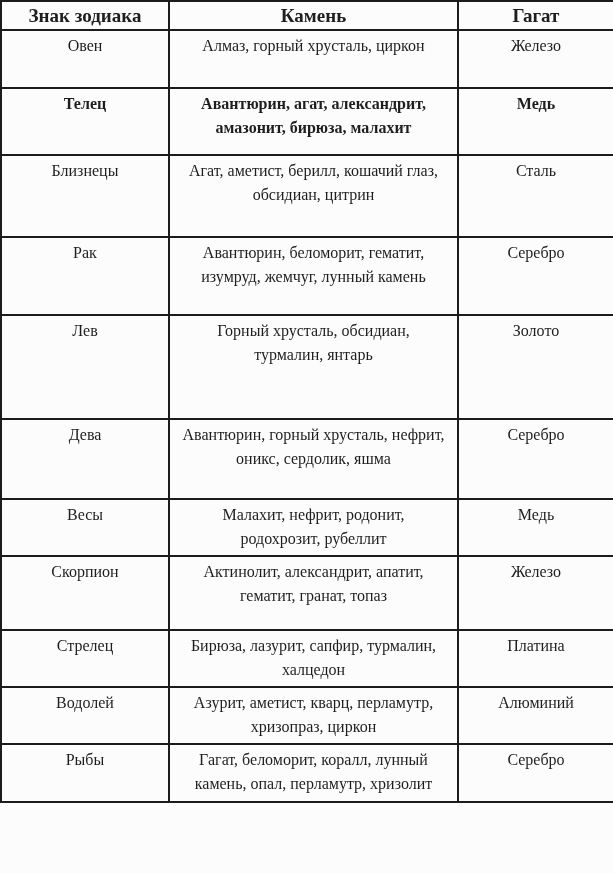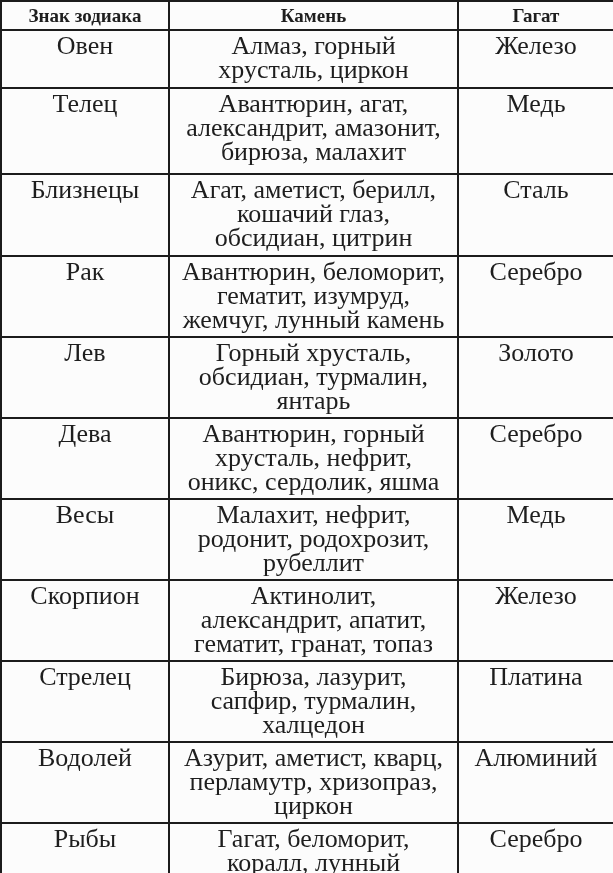--- a/index.html
+++ b/index.html
@@ -26,38 +26,38 @@
     background:var(--bg-color);
   }
   col.c-sign{width:168px;}
   col.c-stones{width:289px;}
   col.c-metal{width:156px;}
   th,td{
     border:2px solid var(--border-color);
     text-align:center;
     vertical-align:top;
     padding:3px 12px 4px;
-    font-size:26px;
+    font-size:16px;
     line-height:24px;
     overflow:hidden;
   }
   th{
     font-weight:bold;
     font-size:19px;
     line-height:21px;
     padding:3px 4px;
     height:27px;
     box-sizing:border-box;
   }
   
   tbody tr:nth-child(1){height:58px;}
-  tbody tr:nth-child(2){height:86px;}
+  tbody tr:nth-child(2){height:67px;font-weight:bold;}
   tbody tr:nth-child(3){height:82px;margin-left:12px;}
   tbody tr:nth-child(4){height:78px;font-family:Liberation Serif, serif;}
-  tbody tr:nth-child(5){height:76px;border-radius:30px;}
+  tbody tr:nth-child(5){height:104px;border-radius:30px;}
   tbody tr:nth-child(6){height:80px;}
   tbody tr:nth-child(7){height:52px;}
   tbody tr:nth-child(8){height:74px;}
   tbody tr:nth-child(9){height:52px;margin-left:12px;}
   tbody tr:nth-child(10){height:54px;}
   tbody tr:nth-child(11){height:58px;}
   tbody tr:nth-child(12){height:75px;}
 </style>
 </head>
 <body>

